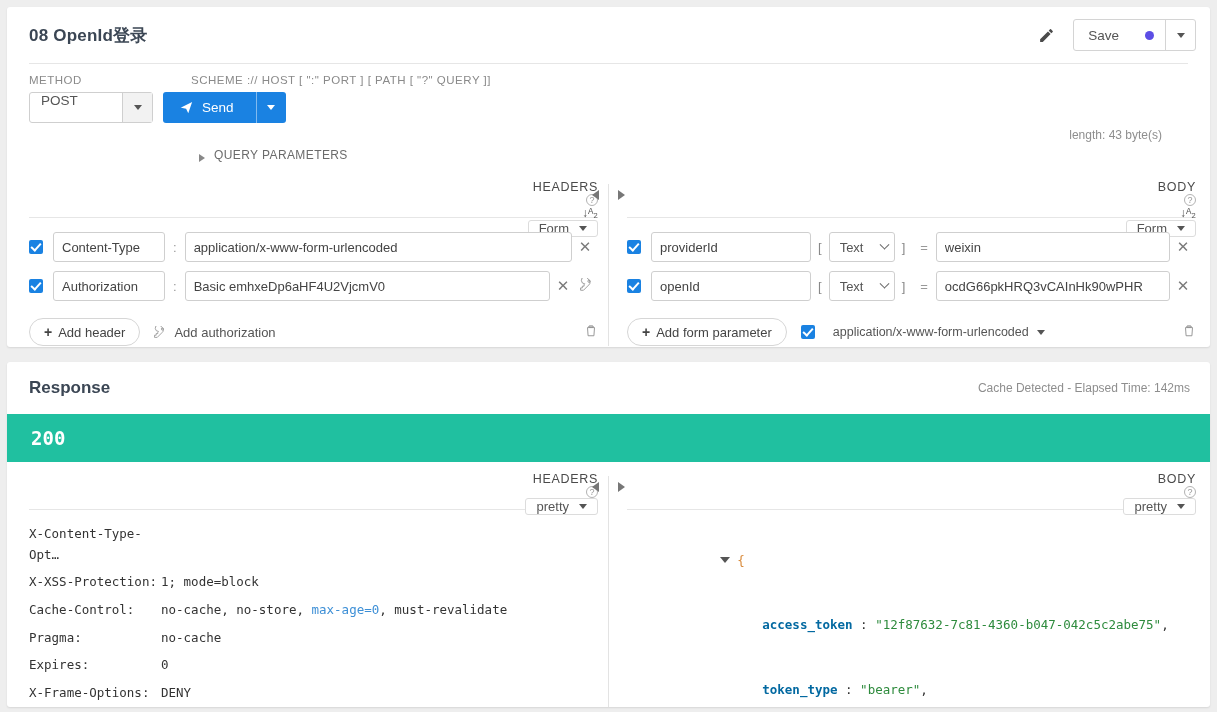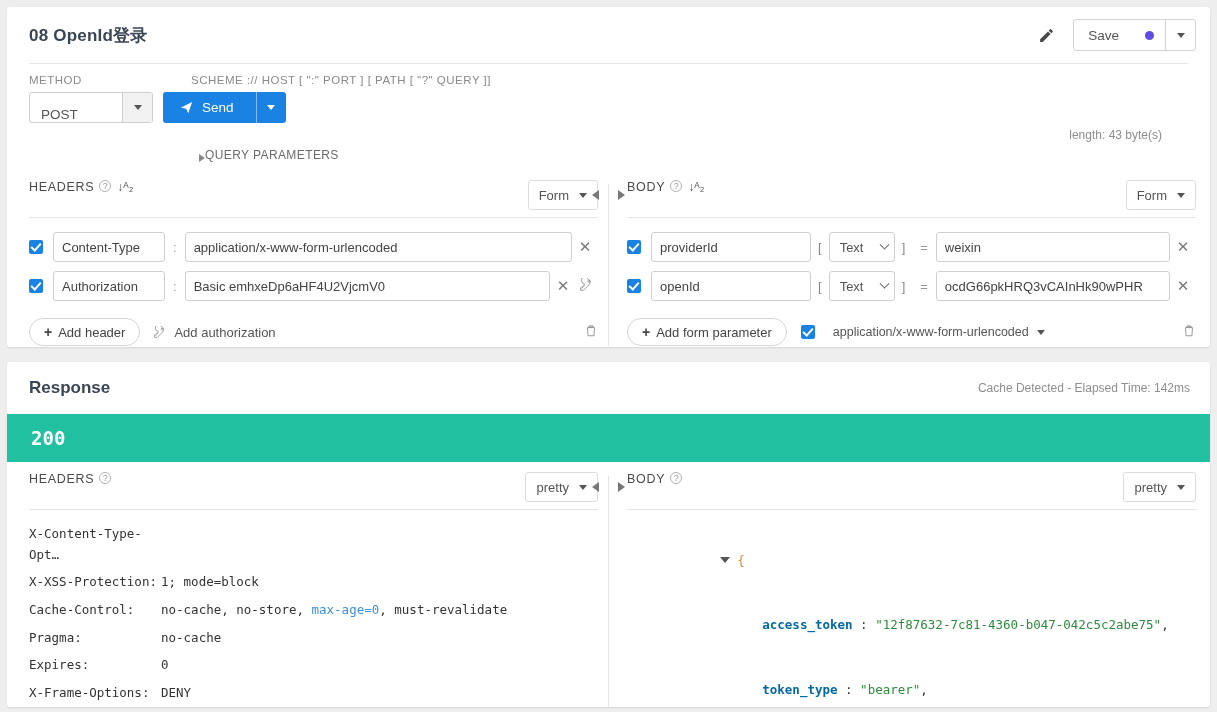--- a/index.html
+++ b/index.html
@@ -50,21 +50,21 @@
   }
   .hr-line { height: 1px; background: #e6e6e6; margin: 0 22px; }
 
   
   .url-area { padding: 10px 14px 0 22px; }
   .url-labels { display: flex; font-size: 11.5px; color: #8a8a8a; letter-spacing: .5px; }
   .lbl-method { width: 162px; }
   .url-inputs { display: flex; align-items: center; margin-top: 6px; }
   .method-select {
     width: 124px; height: 31px; border: 1px solid #cfcfcf; border-radius: 3px;
-    display: flex; align-items: flex-end; background: #fff; cursor: pointer;
+    display: flex; align-items: flex-start; background: #fff; cursor: pointer;
   }
   .method-label { flex: 1; padding-left: 11px; font-size: 13.5px; color: #555; }
   .method-caret {
     width: 30px; height: 100%; background: #f2f2f2; border-left: 1px solid #cfcfcf;
     display: flex; align-items: center; justify-content: center;
   }
   .url-input {
     margin-left: 38px; flex: 1; height: 31px; border: 1px solid #cfcfcf;
     border-radius: 3px; padding: 0 10px; font-size: 13.5px; color: #444;
     font-family: "Liberation Sans", sans-serif; outline: none; background: #fff;
@@ -83,21 +83,21 @@
   }
   .caret-down-w {
     width: 0; height: 0; border-left: 4px solid transparent;
     border-right: 4px solid transparent; border-top: 5px solid #fff;
   }
   .len-note {
     text-align: right; font-size: 12px; color: #8e8e8e;
     padding: 5px 34px 0 0;
   }
   .query-params {
-    display: flex; align-items: flex-end; 
+    display: flex; align-items: flex-end; gap: 9px;
     padding: 6px 0 0 170px; font-size: 12px; color: #6b6b6b; letter-spacing: .4px;
     cursor: pointer;
   }
   .tri-right {
     width: 0; height: 0; border-top: 4px solid transparent;
     border-bottom: 4px solid transparent; border-left: 6px solid #888;
   }
 
   
   .panes { display: flex; margin-top: 18px; padding: 0 14px 0 22px; }
@@ -110,22 +110,22 @@
   }
   .collapse-arrow {
     position: absolute; top: 6px; cursor: pointer;
     width: 0; height: 0; border-top: 5px solid transparent;
     border-bottom: 5px solid transparent;
   }
   .arrow-left { left: -16px; border-right: 7px solid #777; }
   .arrow-right { right: -16px; border-left: 7px solid #777; }
 
   .pane-head {
-    display: flex; align-items: flex-start; padding-bottom: 11px;
-    border-bottom: 1px solid #e6e6e6; height: 38px;
+    display: flex; align-items: flex-end; padding-bottom: 4px;
+    border-bottom: 1px solid #e6e6e6; height: 38px; flex-direction: column;
   }
   .pane-title {
     font-size: 12.5px; color: #4a4a4a; letter-spacing: .7px;
   }
   .help-icon {
     display: inline-block; width: 12px; height: 12px; border: 1px solid #b3b3b3;
     border-radius: 50%; font-size: 9px; line-height: 11px; text-align: center;
     color: #999; margin-left: 5px; vertical-align: 1px;
   }
   .sort-icon { margin-left: 6px; color: #555; font-size: 12px; display: inline-block; }

